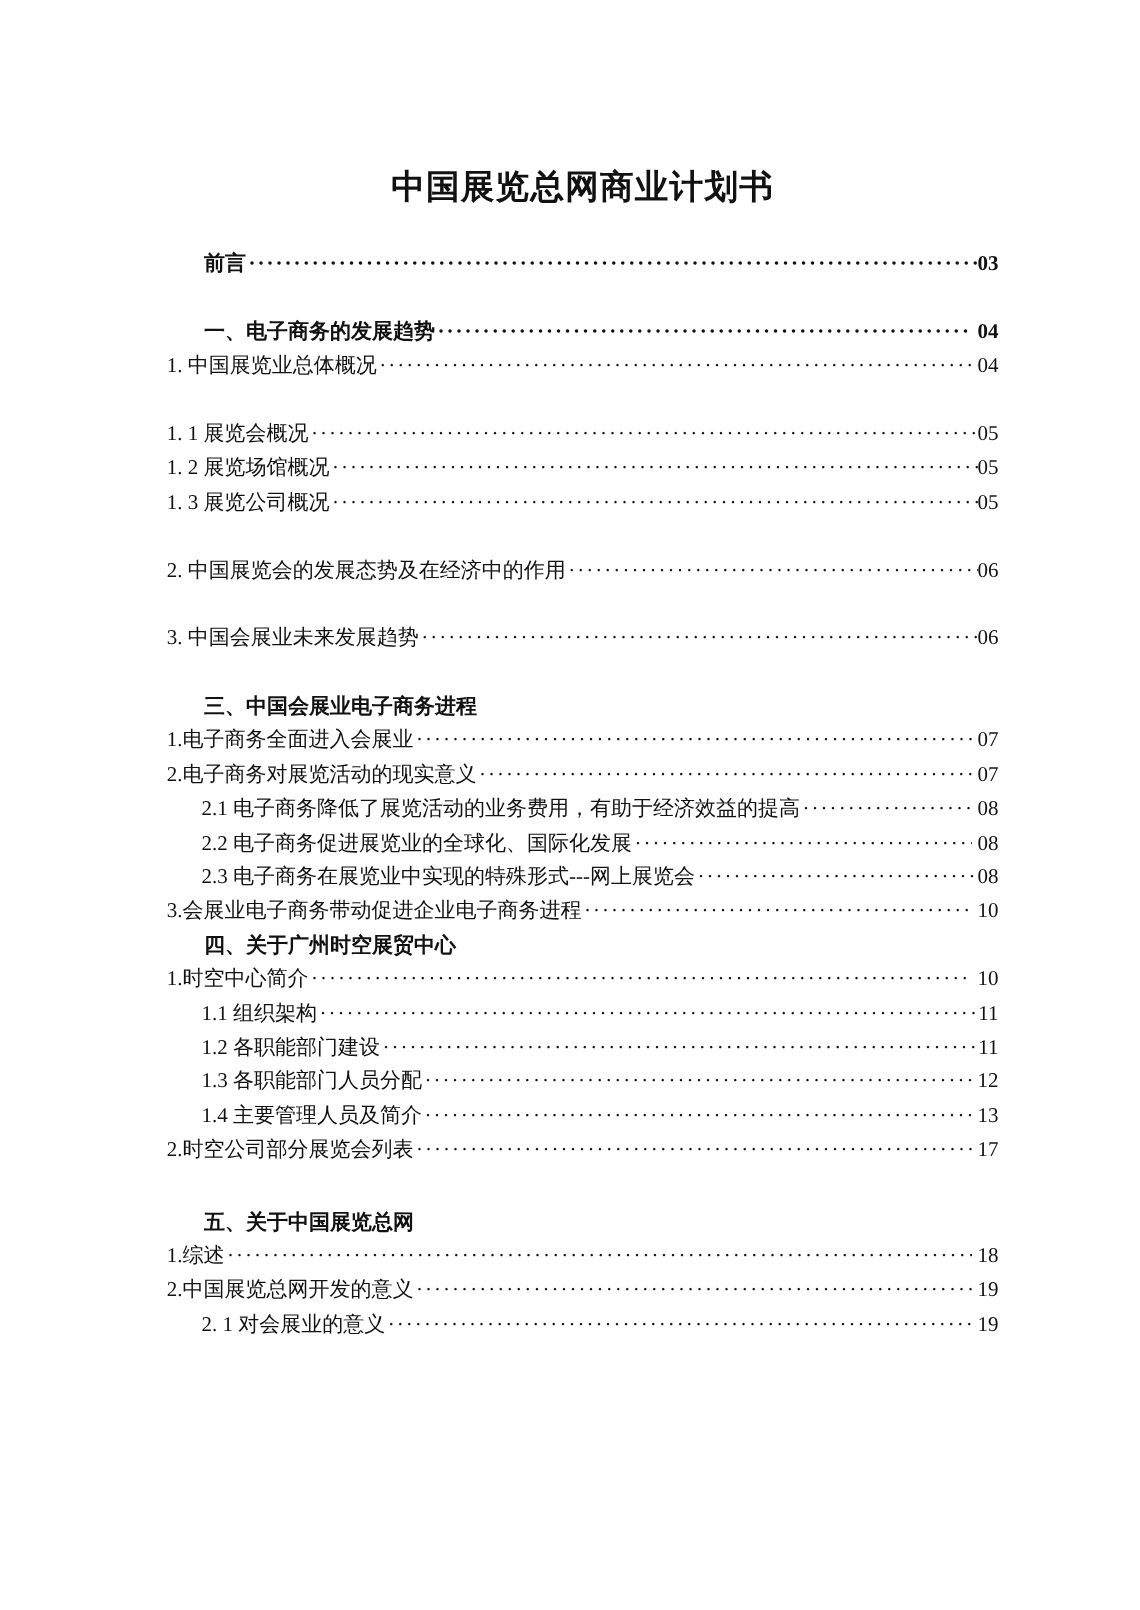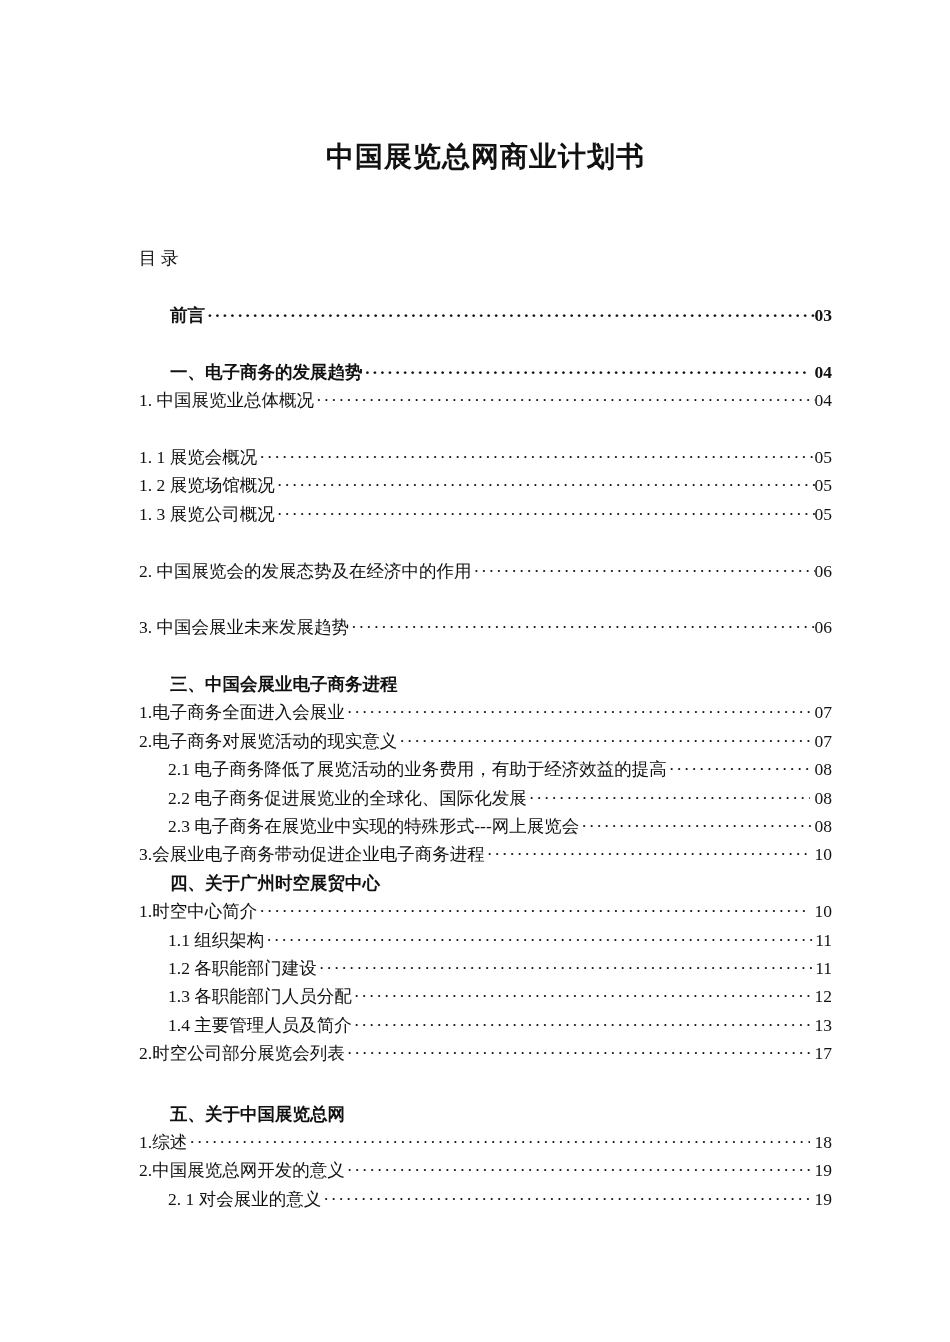--- a/index.html
+++ b/index.html
@@ -61,21 +61,20 @@
   }
   .toc-page { flex: 0 0 auto; white-space: pre; }
   .toc-gap { height: 28.4px; }
   .toc-gap.extra { height: 32px; }
 </style>
 </head>
 <body>
 
 <div class="page">
   <h1 class="doc-title">中国展览总网商业计划书</h1>
-  <div class="toc-heading">目 录</div>
   <div class="toc" id="toc">
       <div class="toc-row bold">
     <span class="toc-label">前言</span>
     <span class="toc-dots" aria-hidden="true">····························································································································································································································</span>
     <span class="toc-page">03</span>
   </div>
       <div class="toc-gap"></div>
       <div class="toc-row bold">
     <span class="toc-label">一、电子商务的发展趋势</span>
     <span class="toc-dots" aria-hidden="true">····························································································································································································································</span>

